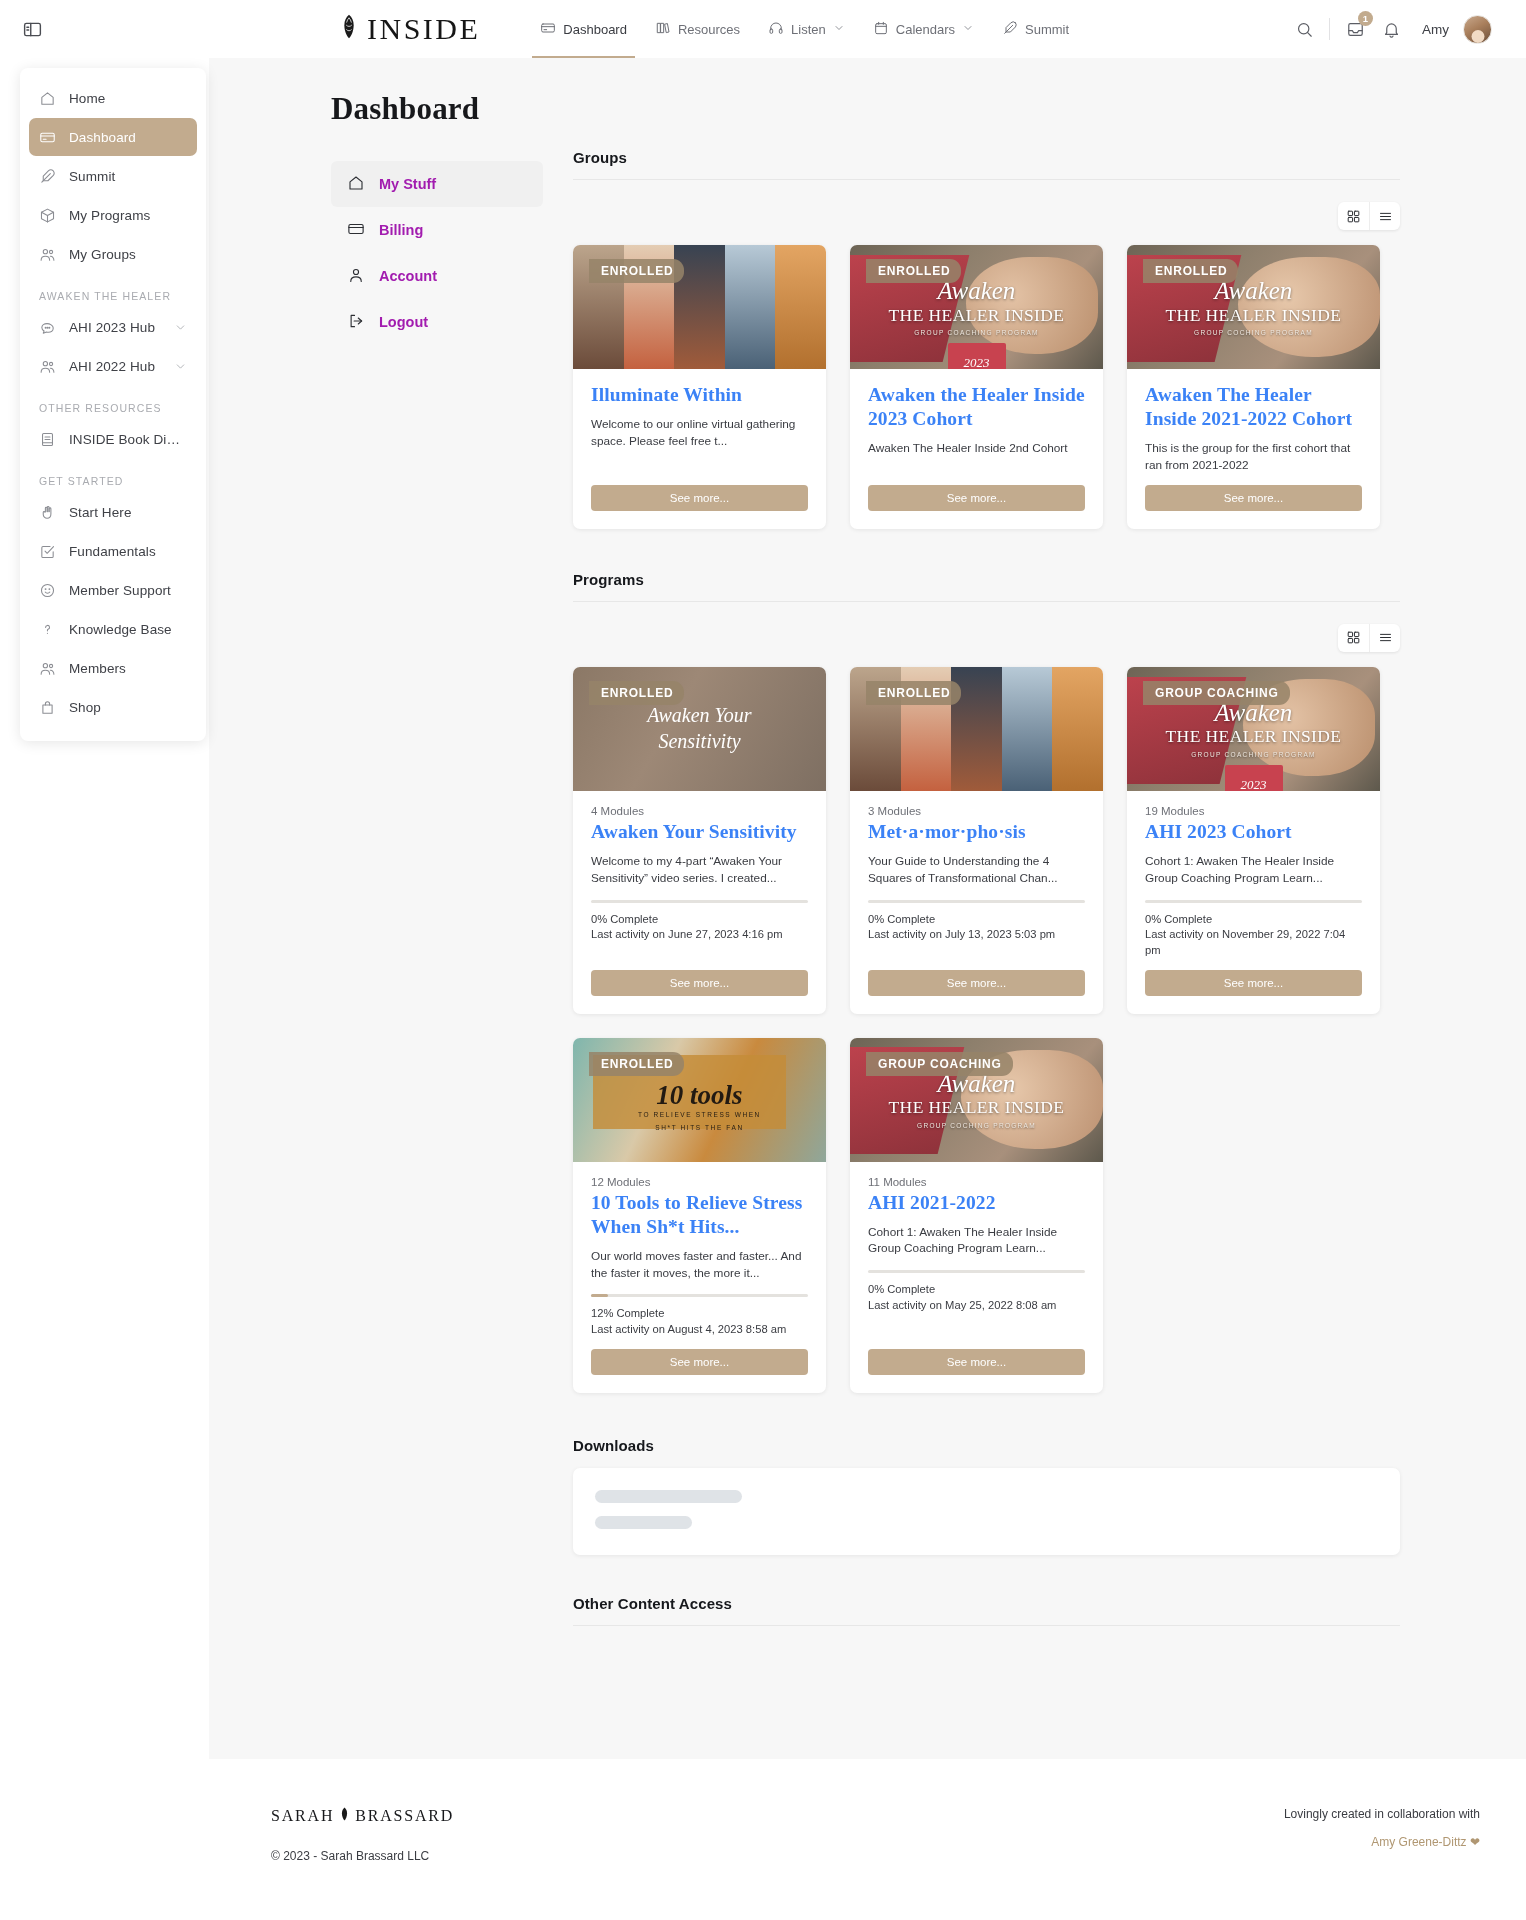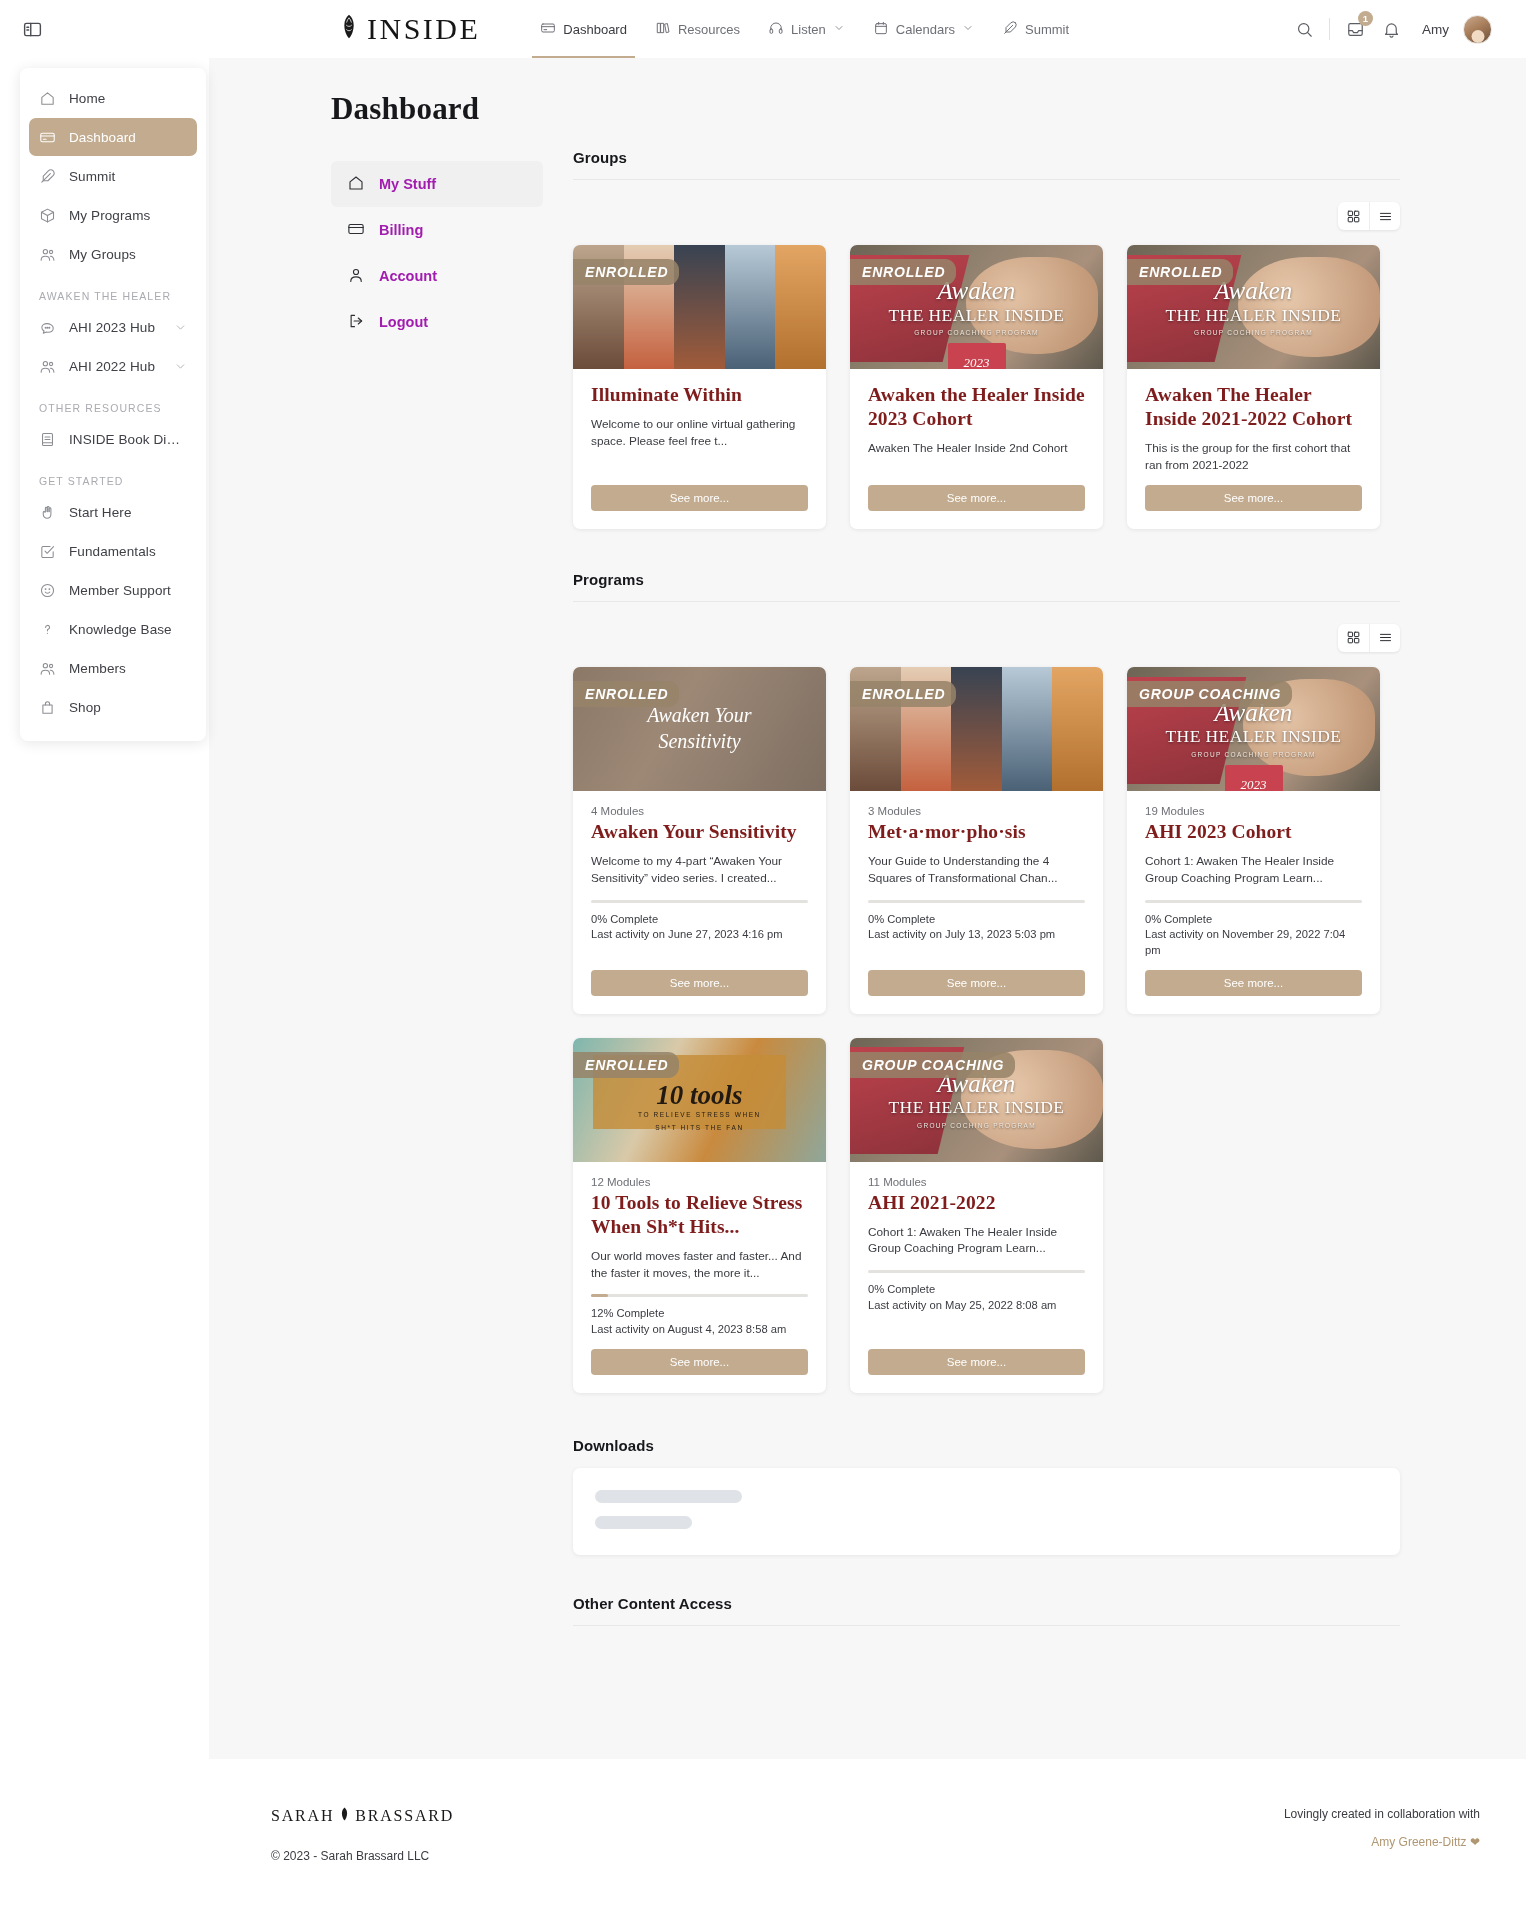--- a/index.html
+++ b/index.html
@@ -127,30 +127,30 @@
   .vt-btn svg { width: 15px; height: 15px; stroke: #2c2e33; fill: none; stroke-width: 1.6; stroke-linecap: round; stroke-linejoin: round; }
 
   .card-grid { display: flex; flex-wrap: wrap; gap: 24px; margin-top: 15px; }
   .card {
     width: 253px; background: #ffffff; border-radius: 7px; overflow: hidden;
     box-shadow: 0 1px 4px rgba(0,0,0,.08); display: flex; flex-direction: column;
     cursor: pointer;
   }
   .card-thumb { height: 124px; position: relative; overflow: hidden; }
   .badge {
-    position: absolute; left: 0; top: 14px;
+    position: absolute; left: 16px; top: 14px;
     background: rgba(150,131,105,.86); color: #ffffff;
-    font-size: 14px; letter-spacing: .8px; font-weight: 600;
-    padding: 5px 11px 5px 12px; border-radius: 0 11px 11px 0; font-style: italic;
+    font-size: 12px; letter-spacing: .8px; font-weight: 600;
+    padding: 5px 11px 5px 12px; border-radius: 0 11px 11px 0;
   }
   .card-body { padding: 14px 18px 18px 18px; flex: 1; display: flex; flex-direction: column; }
   .modules { font-size: 11.5px; color: #6e7077; margin-bottom: 3px; }
   .card-title {
     font-family: "Liberation Serif", serif; font-size: 19.5px; line-height: 1.24;
-    color: #7f1d1d; margin-bottom: 9px; letter-spacing: .1px;
+    color: #3b82f6; margin-bottom: 9px; letter-spacing: .1px;
   }
   .card-desc { font-size: 11.8px; line-height: 1.42; color: #3a3c42; margin-bottom: 11px; }
   .progress-track { height: 3px; background: #e4e2de; border-radius: 2px; margin: 2px 0 9px 0; }
   .progress-fill { height: 3px; background: #c2ab8e; border-radius: 2px; }
   .meta { font-size: 11.2px; line-height: 1.4; color: #3a3c42; margin-bottom: 11px; }
   .see-more {
     background: #c2ab8e; color: #ffffff; border: none; border-radius: 4px;
     height: 26px; font-size: 11.5px; font-family: "Liberation Sans", sans-serif;
     cursor: pointer; width: 100%; margin-top: auto;
   }

